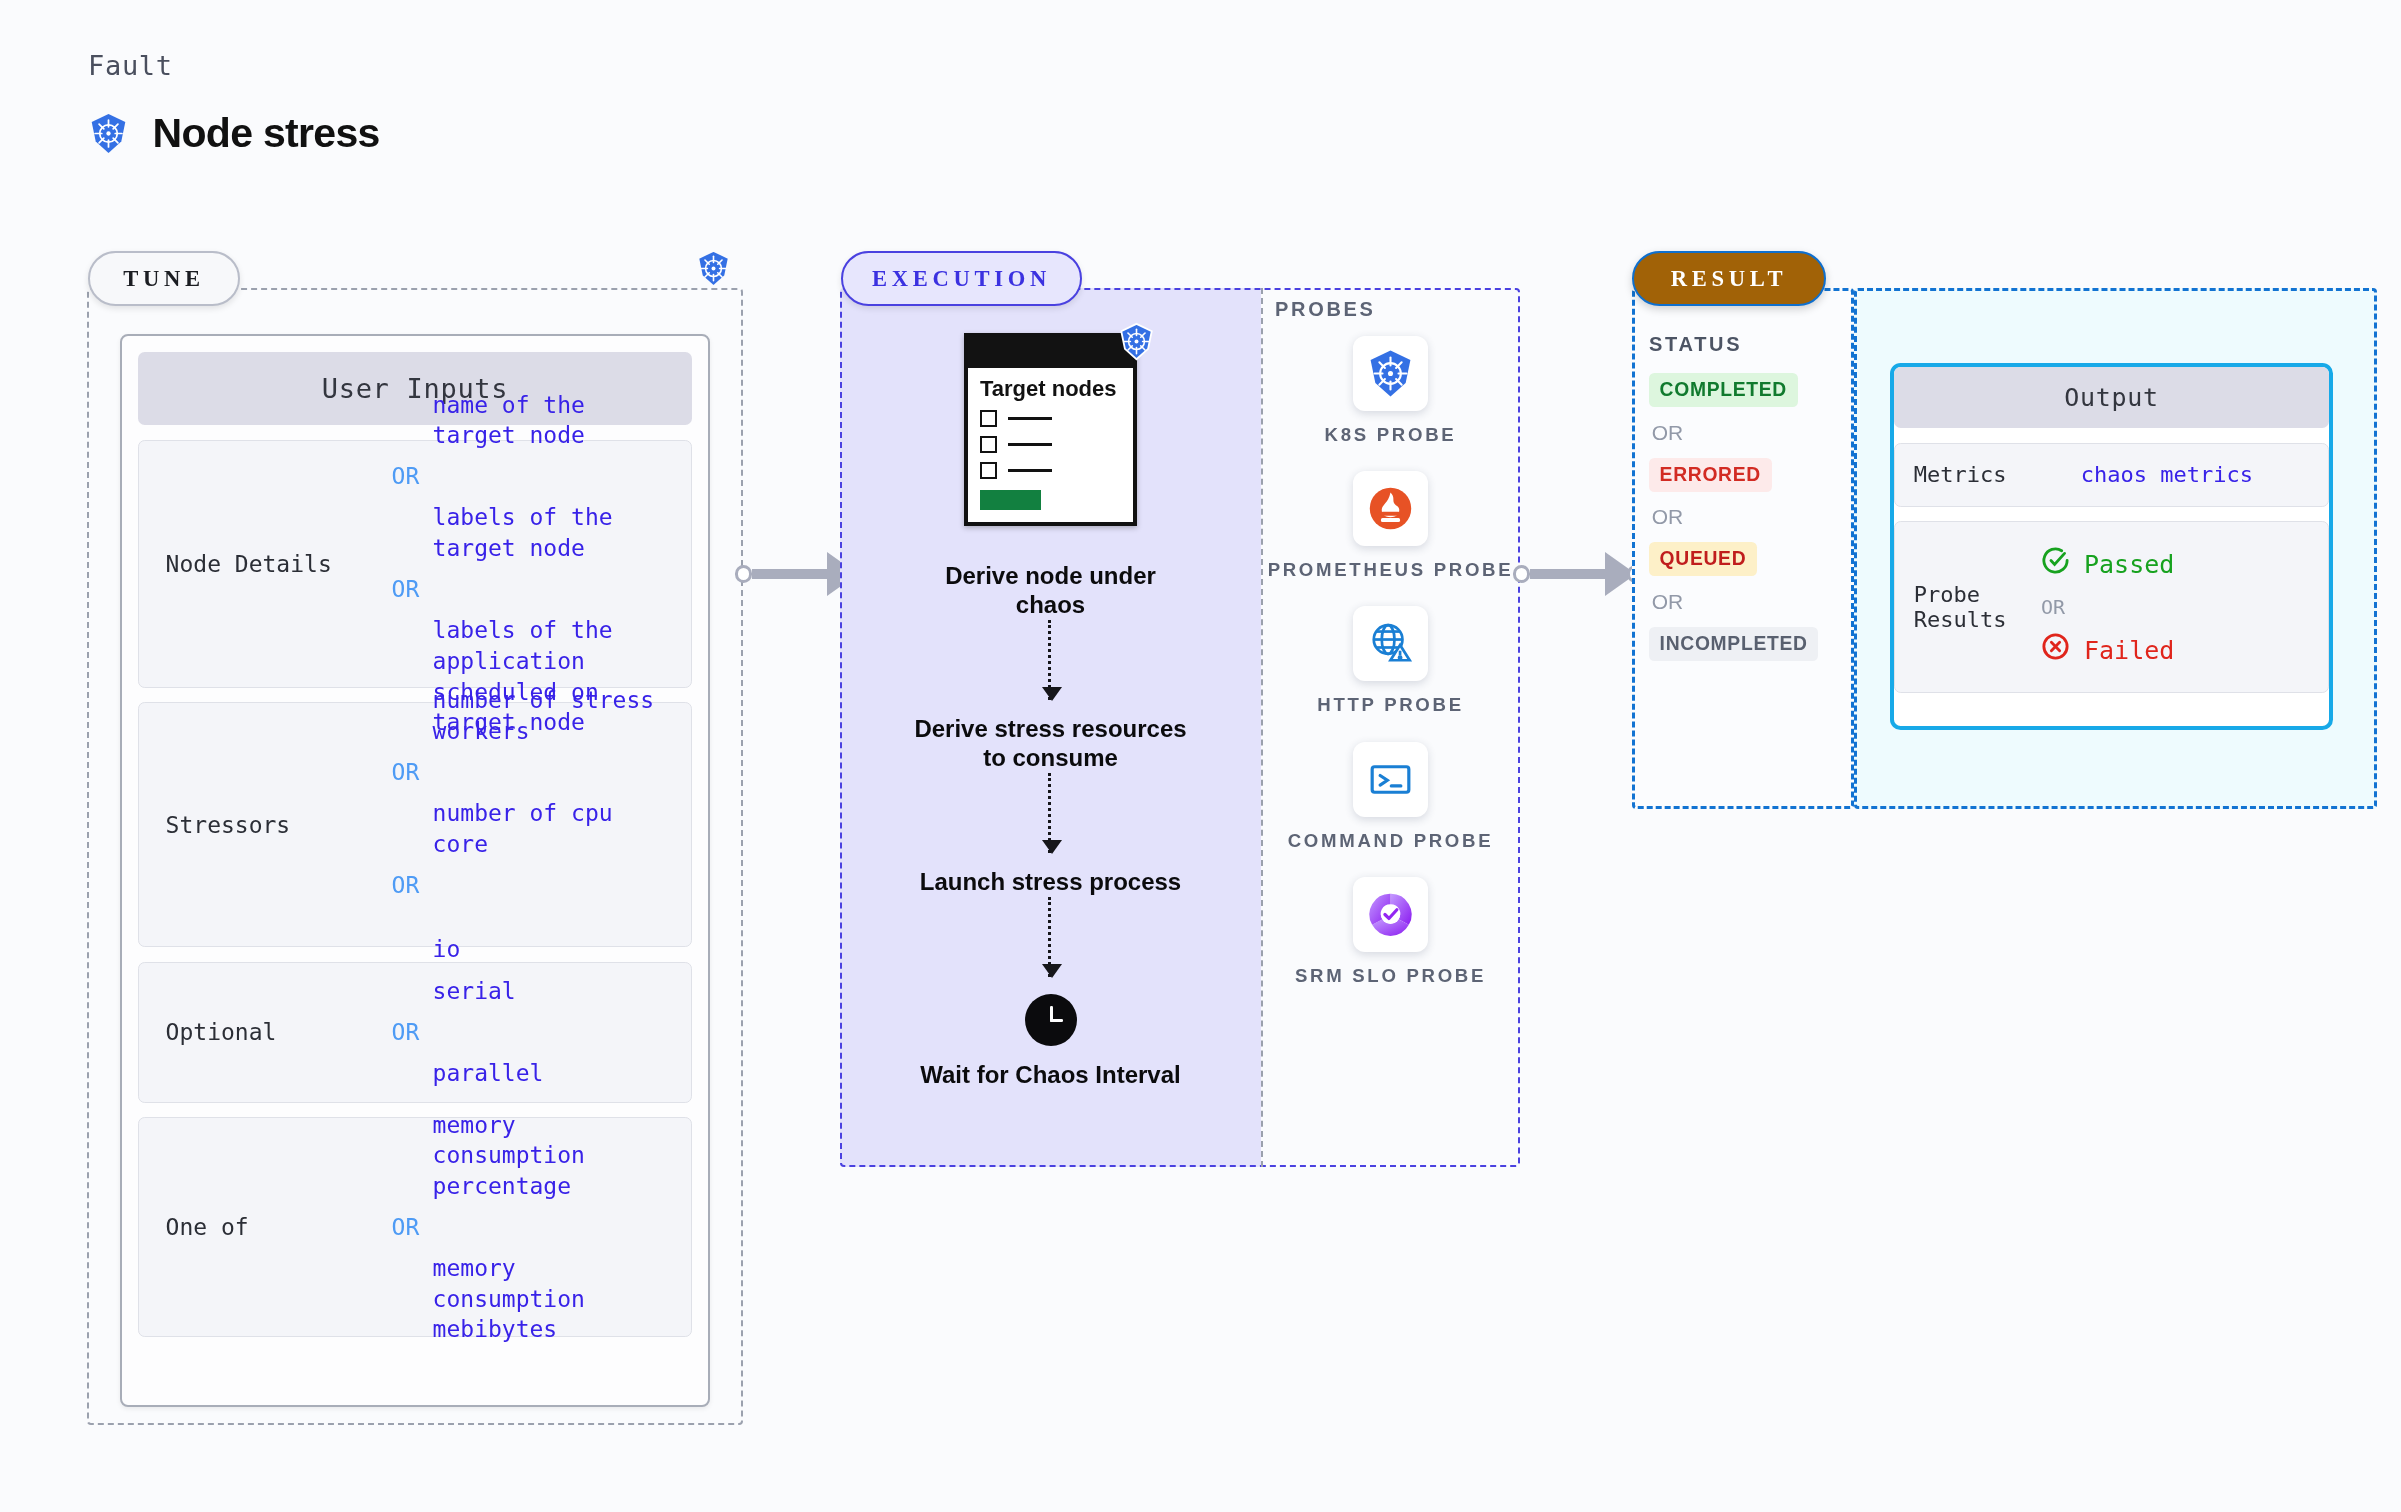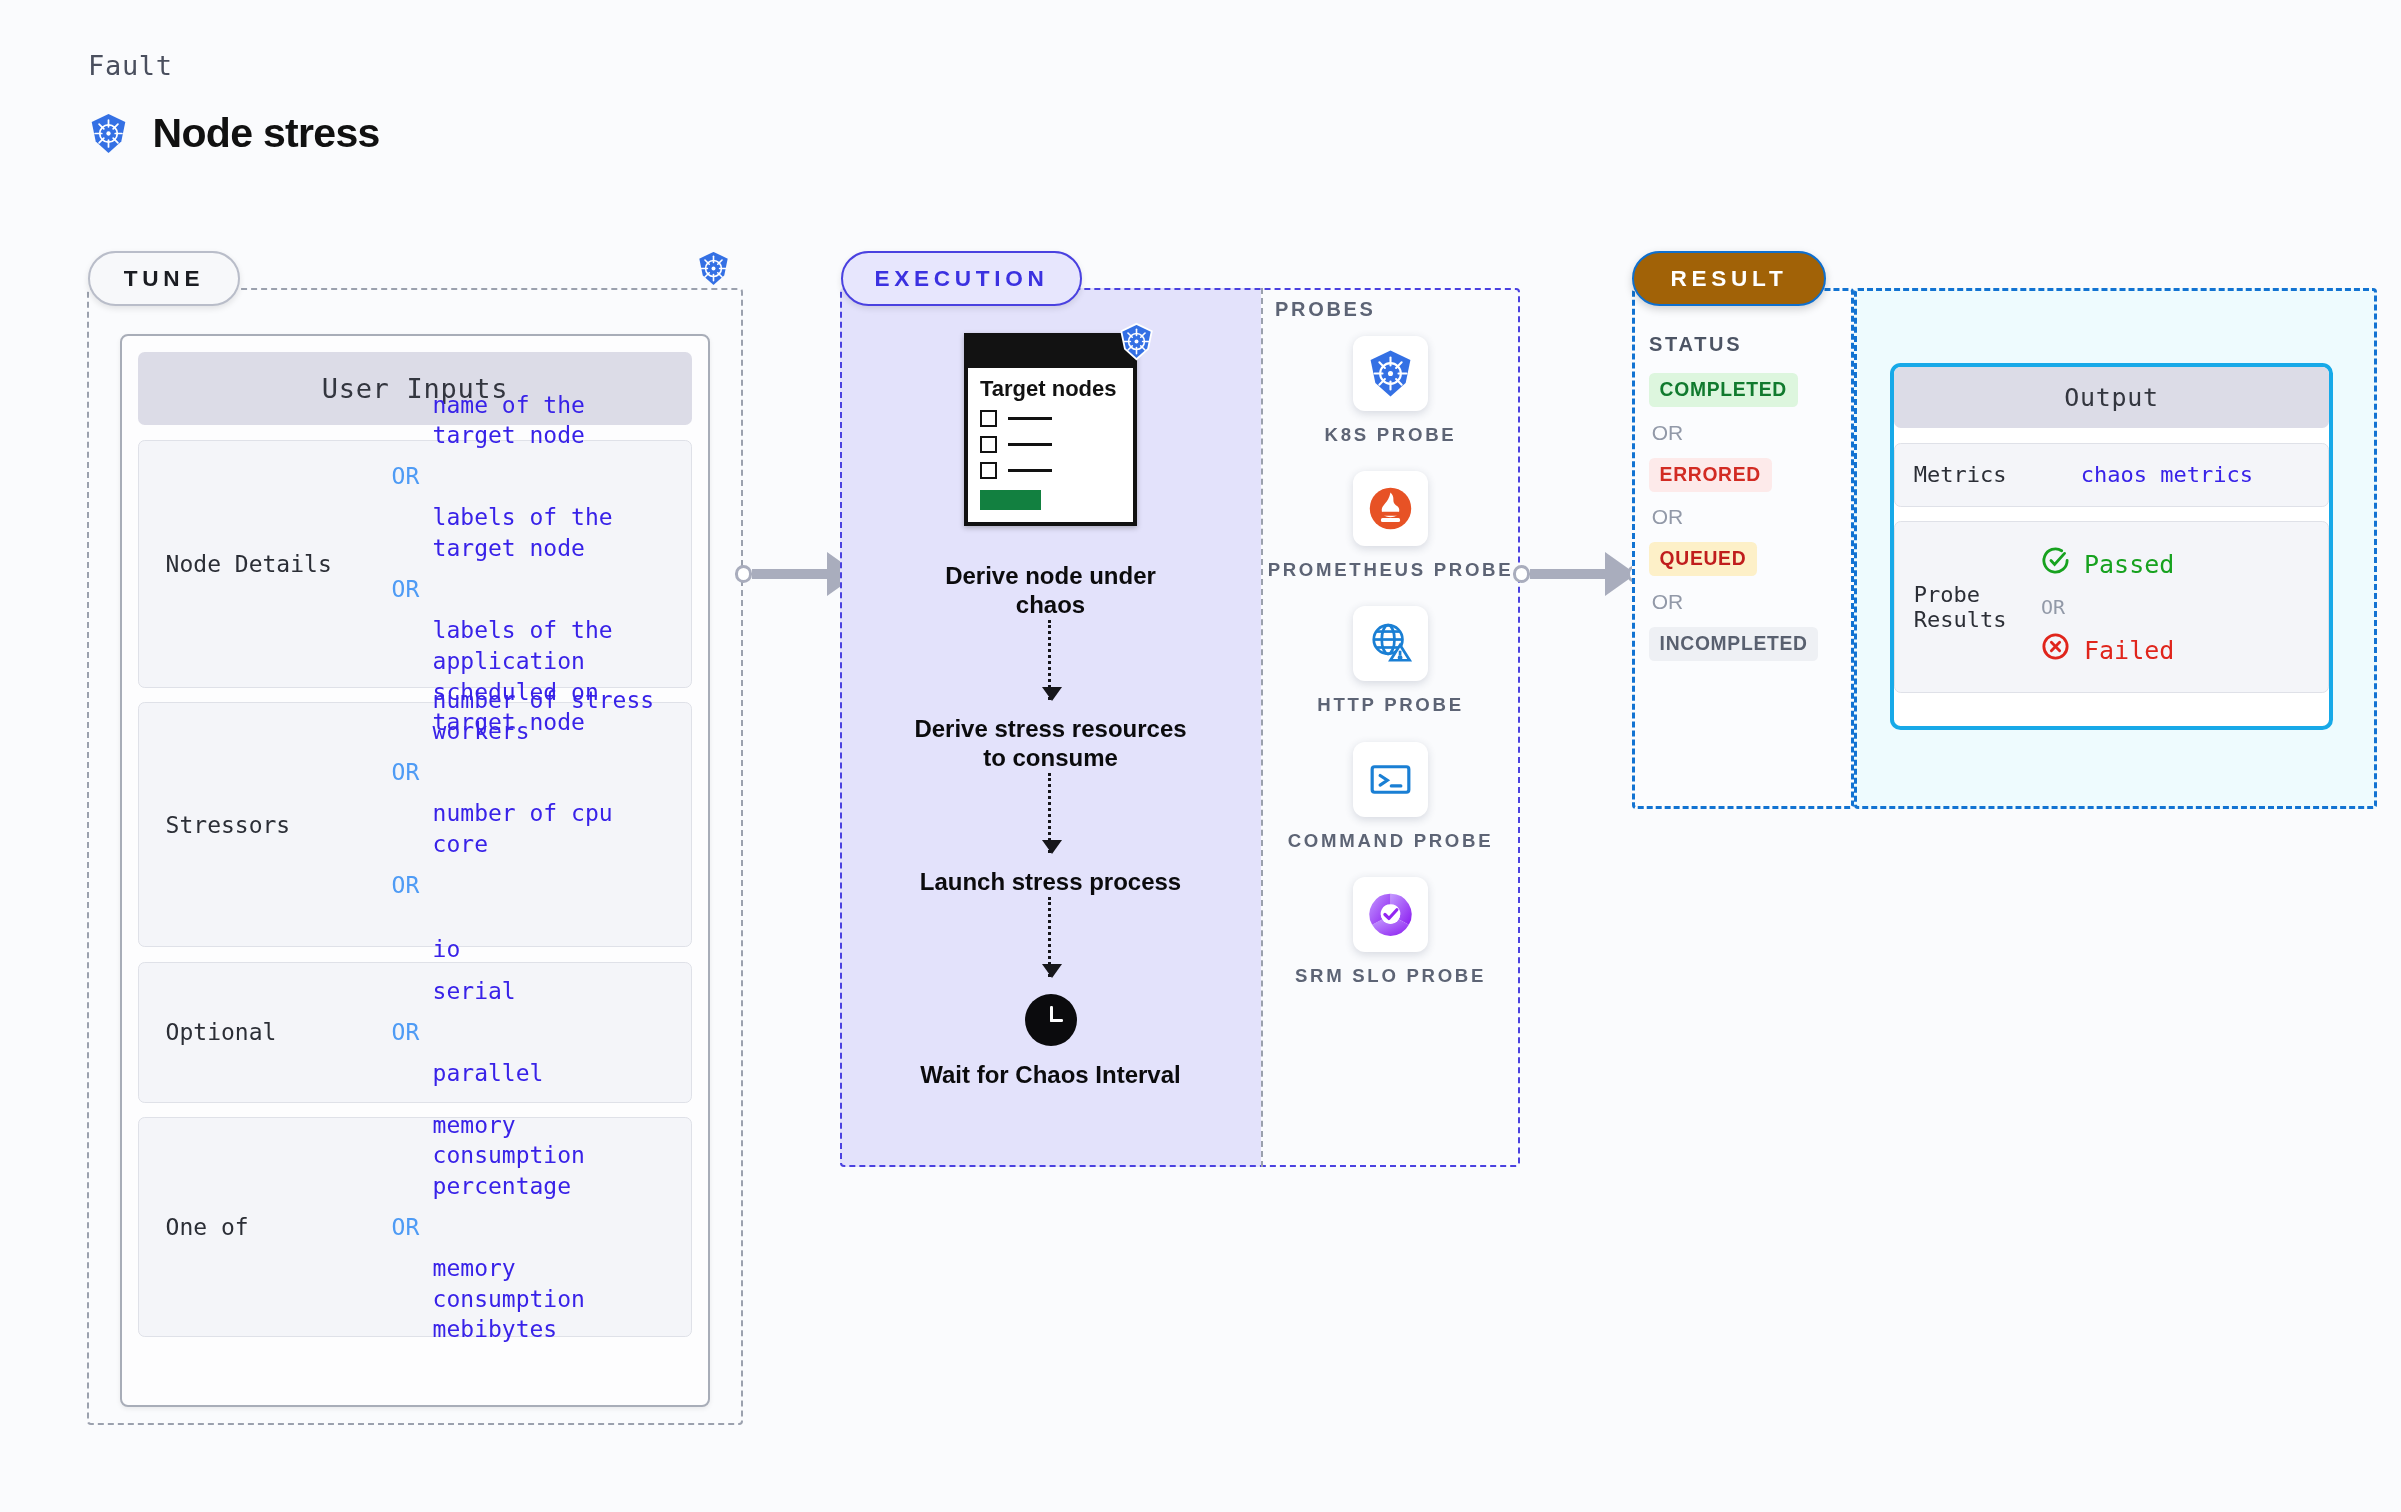--- a/index.html
+++ b/index.html
@@ -12,21 +12,21 @@
   }
   .abs{position:absolute;}
   
   #fault-label{left:88px;top:50px;font-family:"DejaVu Sans Mono",monospace;font-size:27px;color:#4a4f5e;letter-spacing:0.7px;}
   #fault-title-row{left:87px;top:110px;display:flex;align-items:center;gap:22.6px;}
   #fault-title{font-size:41px;font-weight:bold;color:#111;letter-spacing:-0.7px;}
   .k8s{display:block;}
   
   .dashed{position:absolute;border-radius:4px;box-sizing:border-box;}
   .pill{position:absolute;display:flex;align-items:center;justify-content:center;
-        border-radius:665px;box-sizing:border-box;font-family:Liberation Sans, sans-serif;
+        border-radius:665px;box-sizing:border-box;font-family:Liberation Serif, serif;
         font-weight:bold;letter-spacing:4.7px;z-index:6;}
   
   #tune-box{left:87px;top:288px;width:656px;height:1137px;border:2.7px dashed #9ba1ae;}
   #tune-pill{left:88px;top:251px;width:152px;height:55px;background:#f7f8fa;border:2.7px solid #b9bdc9;
              color:#1b1d22;font-size:22.6px;box-shadow:0 2.7px 6.7px rgba(0,0,0,.10);}
   #tune-k8s{left:694px;top:249px;z-index:7;}
   #tune-card{left:120px;top:334px;width:590px;height:1073px;background:#fdfdfe;border:2.7px solid #a8adb8;
              border-radius:8px;box-sizing:border-box;padding:16px;box-shadow:0 2px 5.3px rgba(0,0,0,.07);}
   .card-header{height:73px;background:#dcdce7;border-radius:6.7px;display:flex;align-items:center;justify-content:center;
                font-family:"DejaVu Sans Mono",monospace;font-size:27px;color:#33363f;letter-spacing:0.7px;}

